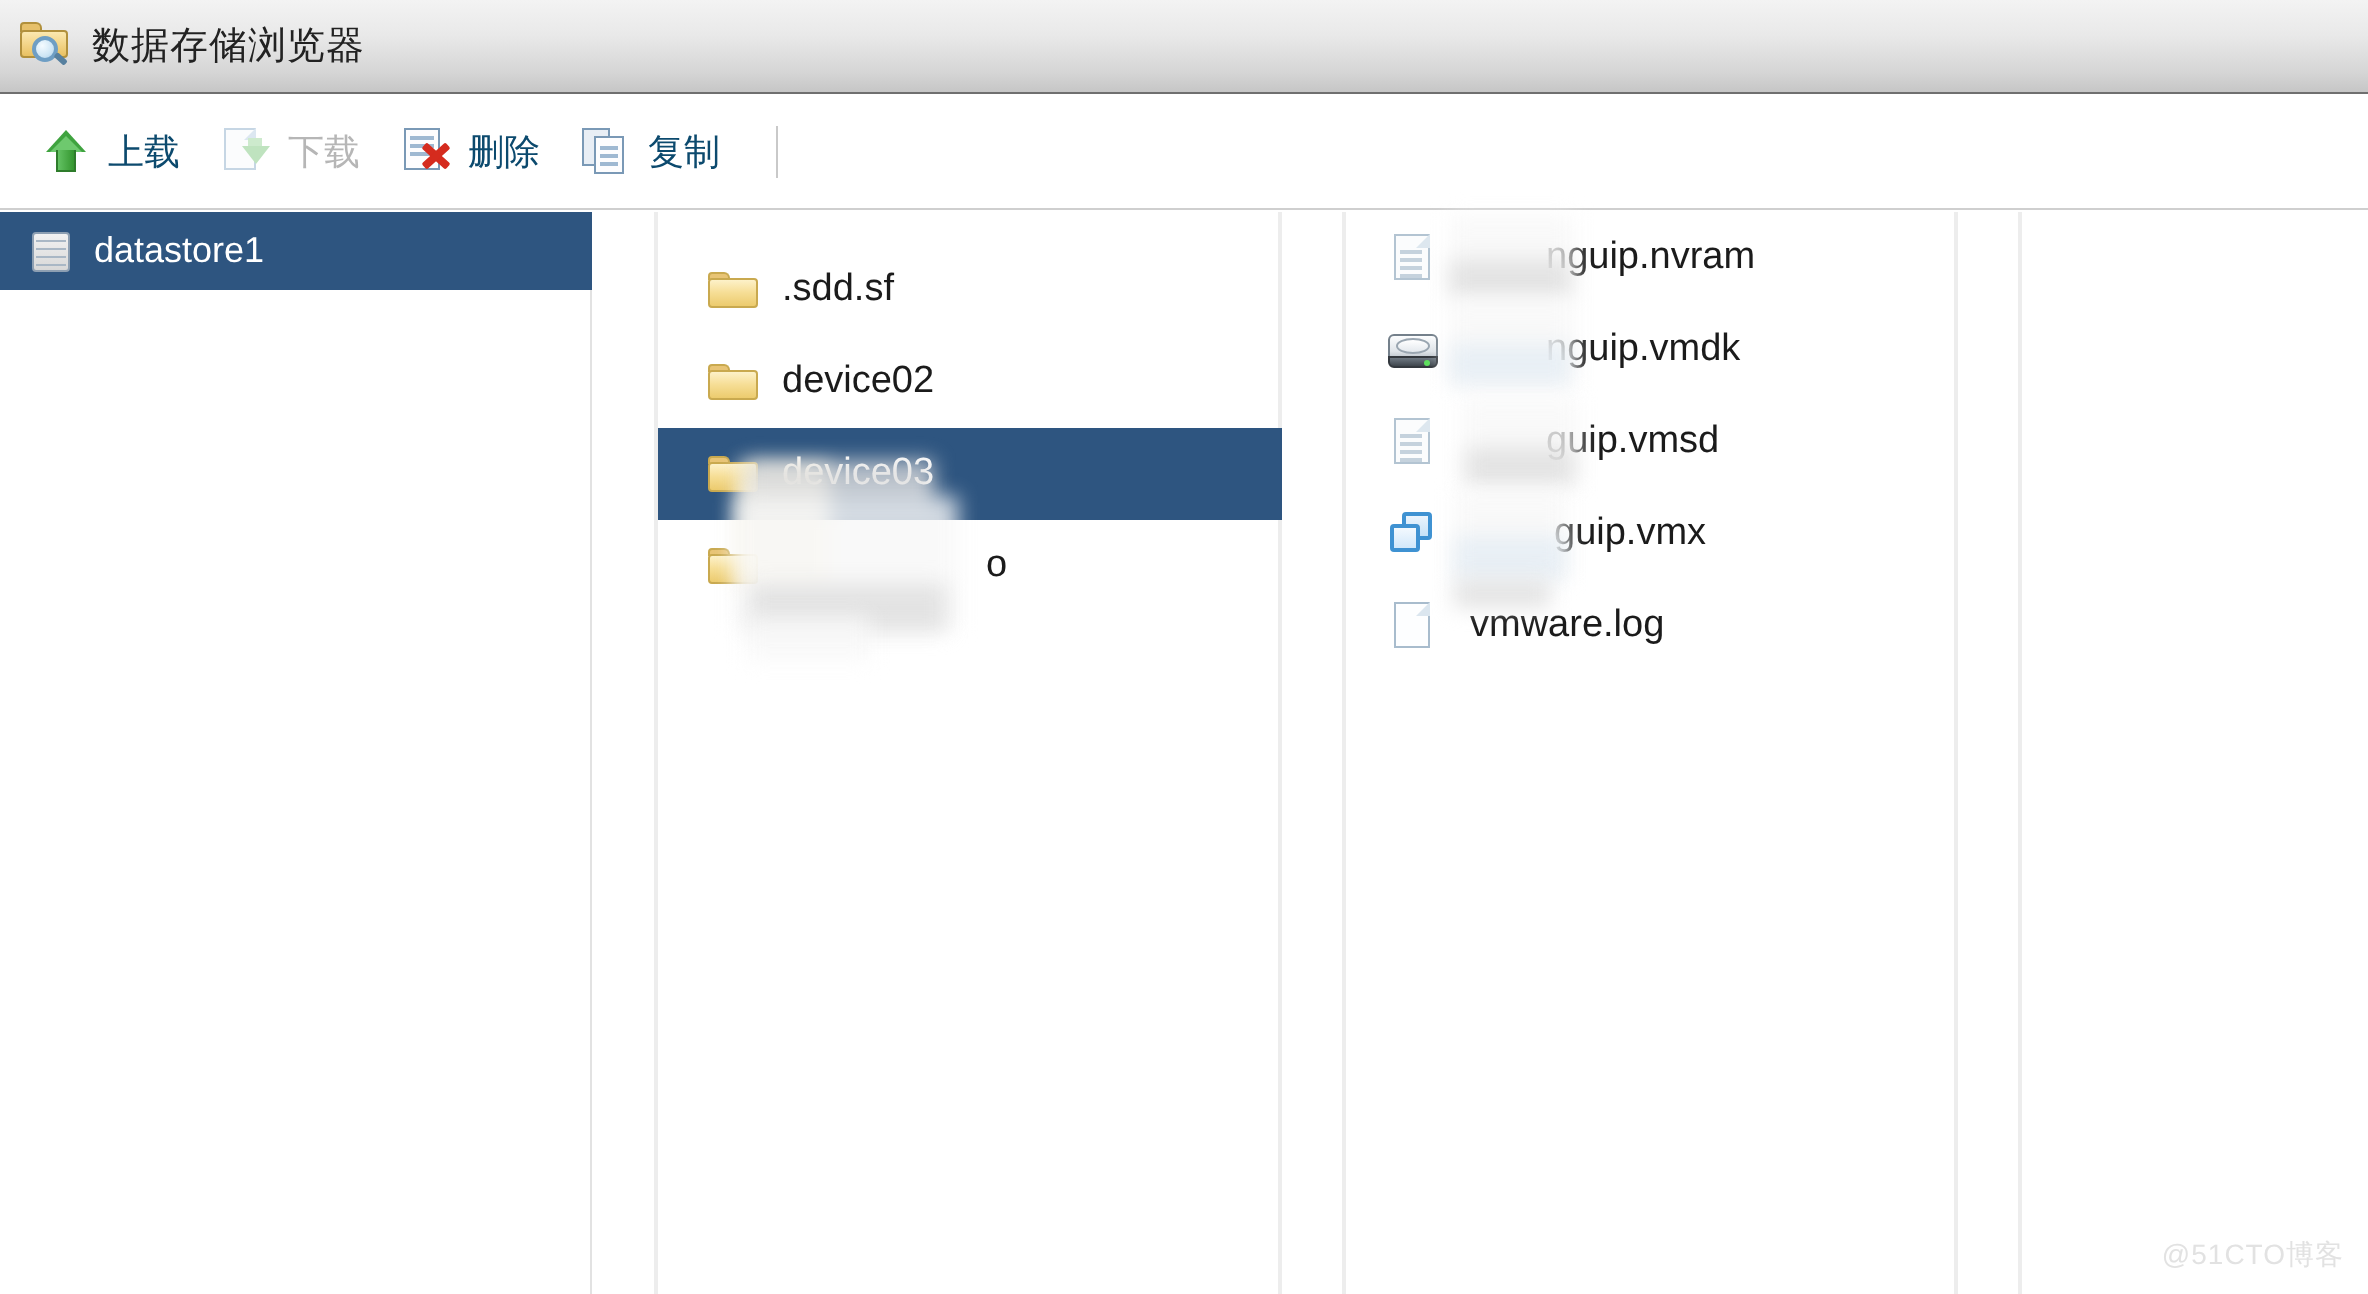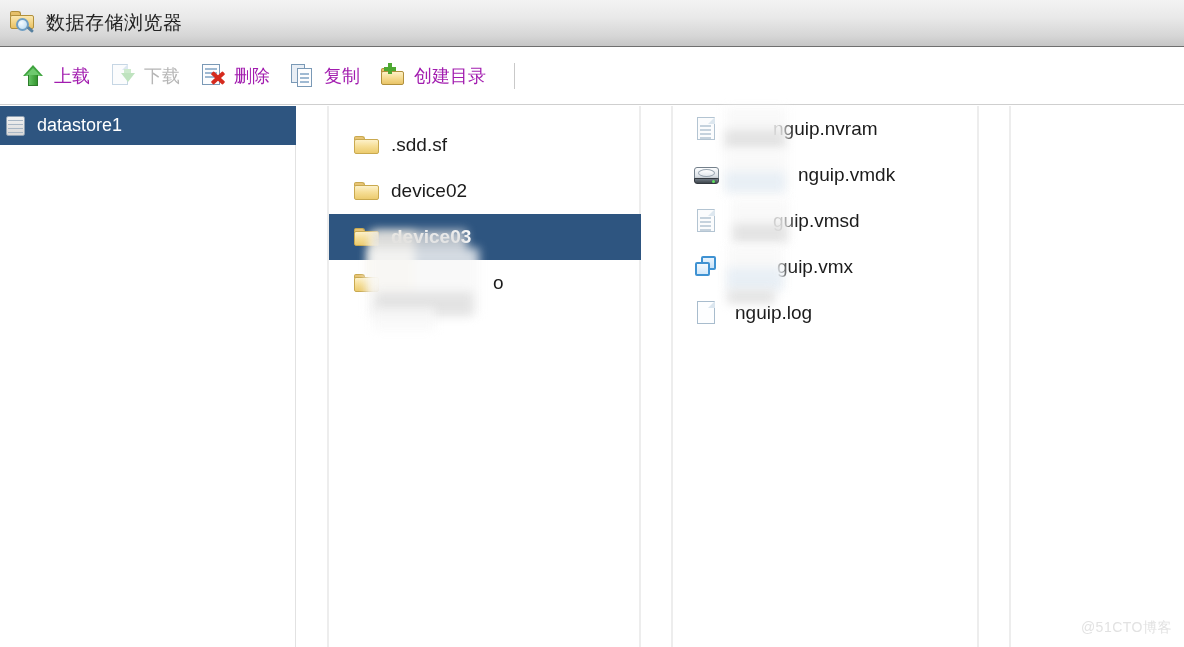--- a/index.html
+++ b/index.html
@@ -64,21 +64,21 @@
     padding-left: 10px;
   }
   .tb-btn {
     display: flex; align-items: center; height: 42px;
     padding: 0 9px; cursor: pointer; border: 1px solid transparent;
     border-radius: 3px; background: transparent;
   }
   .tb-btn.disabled { cursor: default; }
   .tb-ico { width: 26px; height: 26px; position: relative; flex: 0 0 auto; }
   .tb-label {
-    font-size: 18px; color: #a21caf; margin-left: 8px; white-space: nowrap;
+    font-size: 18px; color: #0c4a6e; margin-left: 8px; white-space: nowrap;
   }
   .tb-btn.disabled .tb-label { color: #b6b6b6; }
   .tb-sep {
     width: 1px; height: 26px; background: #c9c9c9; margin: 0 16px 0 18px;
   }
 
   
   .ic-upload { }
   .ic-upload .ua-head {
     position: absolute; left: 3px; top: 2px; width: 0; height: 0;
@@ -198,21 +198,21 @@
   }
 
   
   .pane-tree {
     position: absolute; left: 0; top: 0; width: 296px; height: 541px;
     background: #ffffff; border-right: 1px solid #e2e2e2;
   }
   .ds-row {
     position: absolute; left: 0; top: 0; width: 296px; height: 39px;
     background: #2e5580; display: flex; align-items: center;
-    padding-left: 4px; cursor: pointer;
+    padding-left: 14px; cursor: pointer;
   }
   .ds-icon { width: 24px; height: 22px; position: relative; flex: 0 0 auto; }
   .ic-datastore .dsk {
     position: absolute; left: 2px; top: 1px; width: 19px; height: 20px;
     background: linear-gradient(to bottom,#f2f2f2 0%,#d8d8d8 100%);
     border: 1px solid #8d9fb2; border-radius: 2px;
   }
   .ic-datastore .dsl {
     position: absolute; left: 4px; width: 15px; height: 1.5px; background: #a9b7c5;
   }
@@ -231,21 +231,21 @@
   }
   
   .pane-files {
     position: absolute; left: 675px; top: 0; width: 303px; height: 541px;
   }
 
   .row {
     position: relative; height: 46px; display: flex; align-items: center;
     padding-left: 24px; cursor: pointer;
   }
-  .row.selected { background: #2e5580; font-weight: bold; }
+  .row.selected { background: #2e5580; }
   .row-icon { width: 28px; height: 26px; position: relative; flex: 0 0 auto; }
   .row-label {
     font-size: 19px; color: #1b1b1b; margin-left: 10px; white-space: nowrap;
   }
   .row.selected .row-label { color: #ffffff; }
   .pane-files .row { padding-left: 18px; }
   .pane-files .row-label { margin-left: 14px; }
 
   
   .ic-folder .f-tab {
@@ -388,29 +388,20 @@
       <div class="tb-ico ic-copy">
         <div class="cp-back"></div>
         <div class="cp-front"></div>
         <div class="cp-line" style="top:10px"></div>
         <div class="cp-line" style="top:14px"></div>
         <div class="cp-line" style="top:18px"></div>
       </div>
       <div class="tb-label">复制</div>
     </div>
 
-    <div class="tb-btn">
-      <div class="tb-ico ic-newfolder">
-        <div class="nf-tab"></div>
-          <div class="nf-body"></div>
-        <div class="nf-plus-v"></div>
-          <div class="nf-plus-h"></div>
-      </div>
-      <div class="tb-label">创建目录</div>
-    </div>
 
     <div class="tb-sep"></div>
 
   </div>
 
   <div class="body-area">
 
     <div class="vdiv" style="left:327px"></div>
     <div class="vdiv" style="left:639px"></div>
     <div class="vdiv" style="left:671px"></div>
@@ -487,21 +478,21 @@
         <div class="row-label" style="margin-left:52px">nguip.nvram</div>
       </div>
 
       <div class="row">
         <div class="row-icon ic-disk">
           <div class="hd-body"></div>
             <div class="hd-platter"></div>
           <div class="hd-base"></div>
             <div class="hd-led"></div>
         </div>
-        <div class="row-label" style="margin-left:77px">nguip.vmdk</div>
+        <div class="row-label" style="margin-left:52px">nguip.vmdk</div>
       </div>
 
       <div class="row">
         <div class="row-icon ic-doc-lines">
           <div class="d-body"></div>
             <div class="d-corner"></div>
           <div class="d-line" style="top:9px"></div>
           <div class="d-line" style="top:13px"></div>
           <div class="d-line" style="top:17px"></div>
           <div class="d-line" style="top:21px"></div>
@@ -515,21 +506,21 @@
             <div class="vx-front"></div>
         </div>
         <div class="row-label" style="margin-left:56px">guip.vmx</div>
       </div>
 
       <div class="row">
         <div class="row-icon ic-doc-blank">
           <div class="d-body"></div>
             <div class="d-corner"></div>
         </div>
-        <div class="row-label">nguip.log</div>
+        <div class="row-label">vmware.log</div>
       </div>
 
       <div class="blur soft" style="left:50px; top:2px;  width:62px; height:42px;"></div>
       <div class="blur grey" style="left:50px; top:24px; width:60px; height:18px;"></div>
 
       <div class="blur soft" style="left:50px; top:44px; width:62px; height:44px;"></div>
       <div class="blur cool" style="left:50px; top:66px; width:60px; height:20px;"></div>
 
       <div class="blur soft" style="left:56px; top:94px; width:58px; height:44px;"></div>
       <div class="blur grey" style="left:58px; top:118px;width:54px; height:18px;"></div>

